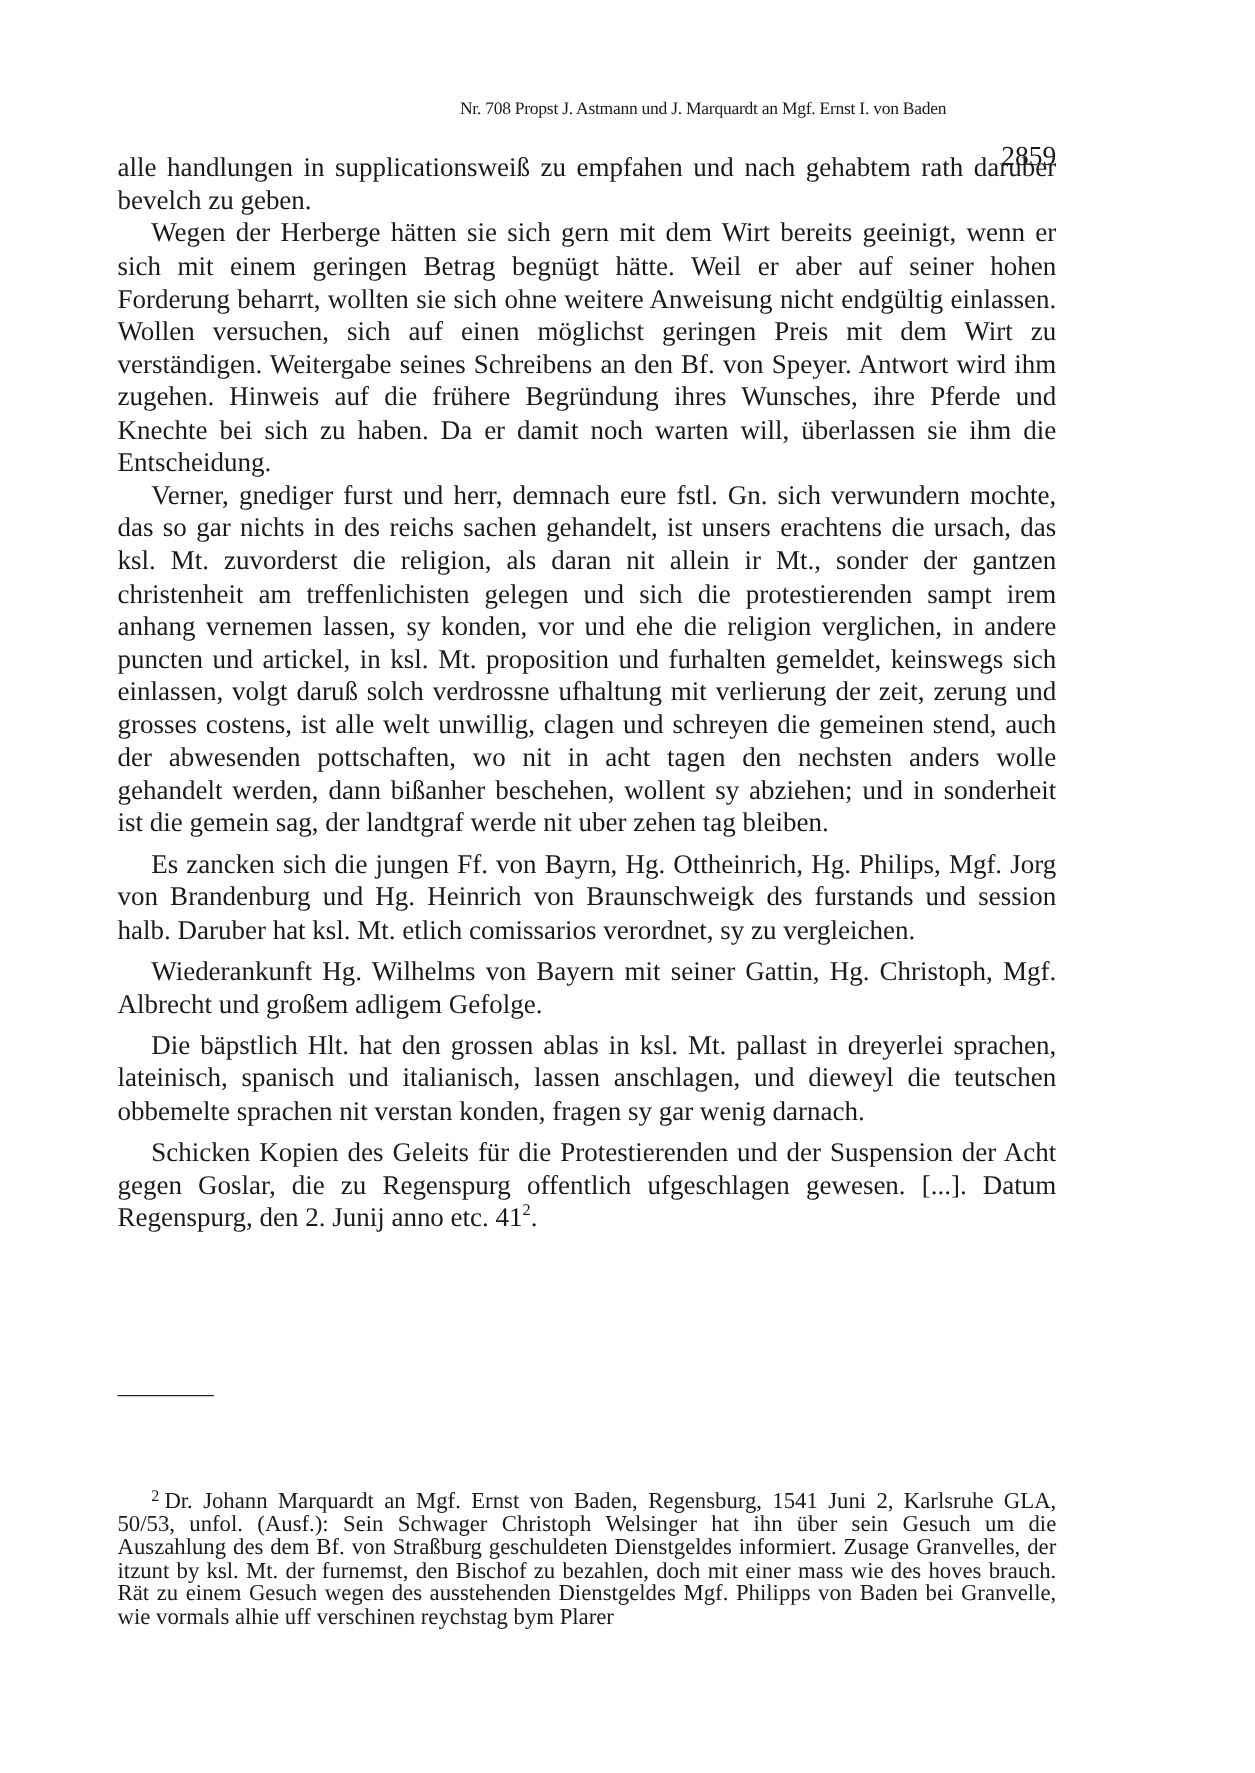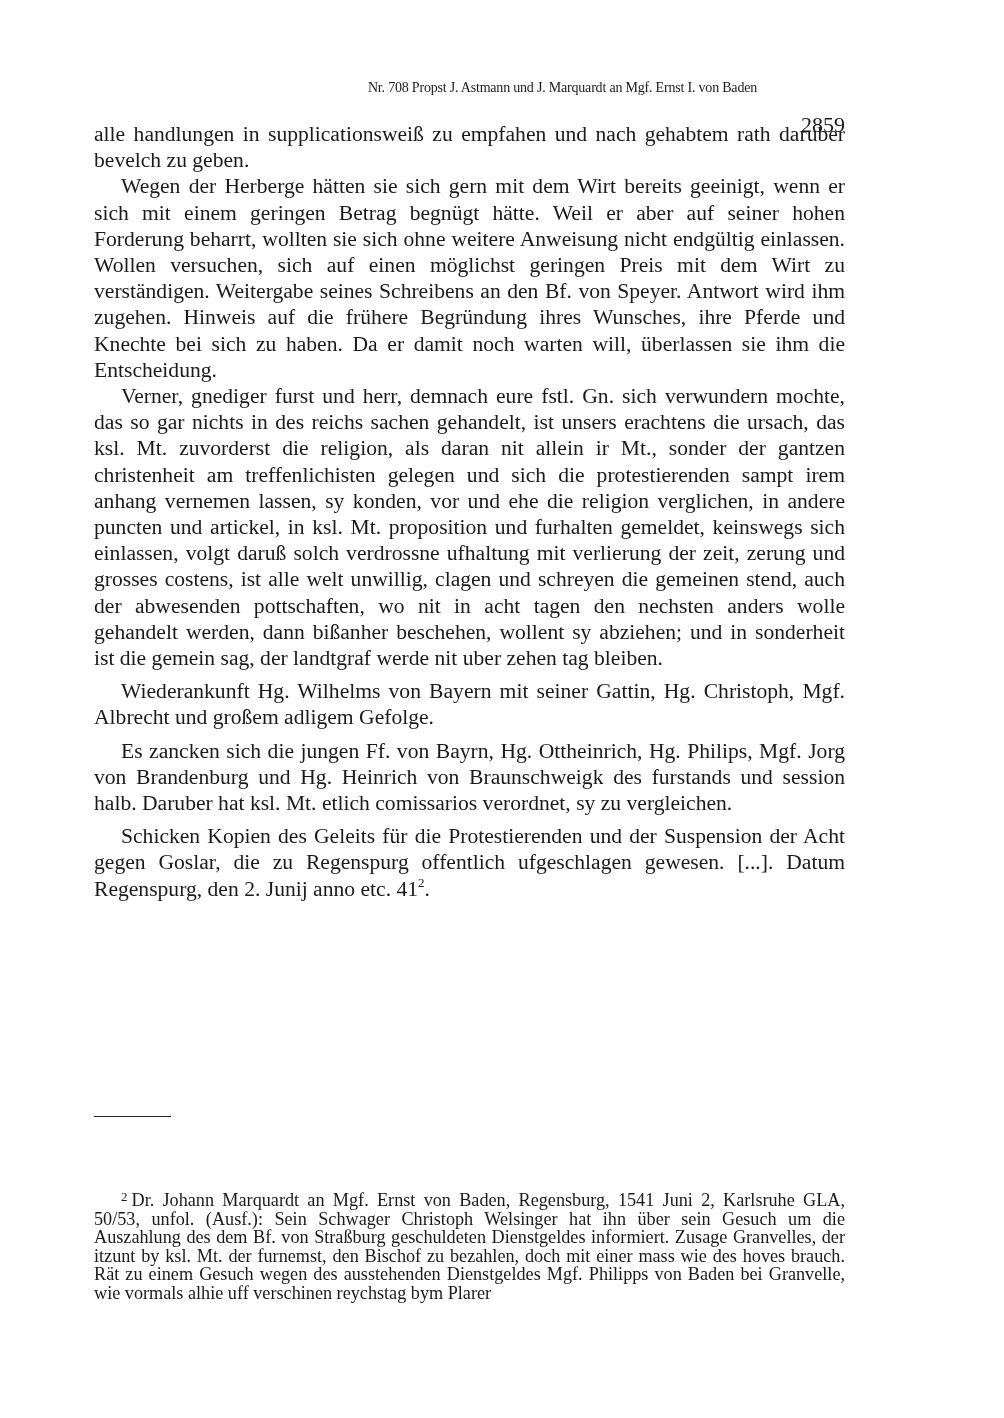--- a/index.html
+++ b/index.html
@@ -29,25 +29,28 @@
 <div class="body-text">
   <p class="p">
     <span>alle handlungen in supplicationsweiß zu empfahen und nach gehabtem rath daruber bevelch zu geben.</span>
   </p>
   <p class="p indent it">
     <span>Wegen der Herberge hätten sie sich gern mit dem Wirt bereits geeinigt, wenn er sich mit einem geringen Betrag begnügt hätte. Weil er aber auf seiner hohen Forderung beharrt, wollten sie sich ohne weitere Anweisung nicht endgültig ein­lassen. Wollen versuchen, sich auf einen möglichst geringen Preis mit dem Wirt zu verständigen. Weitergabe seines Schreibens an den Bf. von Speyer. Antwort wird ihm zugehen. Hinweis auf die frühere Begründung ihres Wunsches, ihre Pferde und Knechte bei sich zu haben. Da er damit noch warten will, überlassen sie ihm die Entscheidung.</span>
   </p>
   <p class="p indent">
     <span>Verner, gnediger furst und herr, demnach eure fstl. Gn. sich verwundern mochte, das so gar nichts in des reichs sachen gehandelt, ist unsers erachtens die ursach, das ksl. Mt. zuvorderst die religion, als daran nit allein ir Mt., sonder der gantzen christenheit am treffenlichisten gelegen und sich die protestierenden sampt irem anhang vernemen lassen, sy konden, vor und ehe die religion ver­glichen, in andere puncten und artickel, in ksl. Mt. proposition und furhalten gemeldet, keinswegs sich einlassen, volgt daruß solch verdrossne ufhaltung mit verlierung der zeit, zerung und grosses costens, ist alle welt unwillig, clagen und schreyen die gemeinen stend, auch der abwesenden pottschaften, wo nit in acht tagen den nechsten anders wolle gehandelt werden, dann bißanher beschehen, wollent sy abziehen; und in sonderheit ist die gemein sag, der landtgraf werde nit uber zehen tag bleiben.</span>
   </p>
+  <p class="p indent gap">
+    <span>Es zancken sich die jungen Ff. von Bayrn, Hg. Ottheinrich, Hg. Philips, Mgf. Jorg von Brandenburg und Hg. Heinrich von Braunschweigk des furstands und session halb. Daruber hat ksl. Mt. etlich comissarios verordnet, sy zu vergleichen.</span>
+  </p>
   <p class="p indent gap it">
     <span>Wiederankunft Hg. Wilhelms von Bayern mit seiner Gattin, Hg. Christoph, Mgf. Albrecht und großem adligem Gefolge.</span>
   </p>
   <p class="p indent gap">
-    <span>Es zancken sich die jungen Ff. von Bayrn, Hg. Ottheinrich, Hg. Philips, Mgf. Jorg von Brandenburg und Hg. Heinrich von Braunschweigk des furstands und session halb. Daruber hat ksl. Mt. etlich comissarios verordnet, sy zu vergleichen.</span>
+    <span>Die bäpstlich Hlt. hat den grossen ablas in ksl. Mt. pallast in dreyerlei sprachen, lateinisch, spanisch und italianisch, lassen anschlagen, und dieweyl die teutschen obbemelte sprachen nit verstan konden, fragen sy gar wenig darnach.</span>
   </p>
   <p class="p indent gap">
     <span class="it">Schicken Kopien des Geleits für die Protestierenden und der Suspension der Acht gegen Goslar</span><span>, die zu Regenspurg offentlich ufgeschlagen gewesen. </span><span class="it">[...]</span><span>. Datum Regenspurg, den 2. Junij anno etc. 41</span><sup>2</sup><span>.</span>
   </p>
 </div>
 
 <div class="footnote-rule"></div>
 
 <div class="footnotes">
   <p class="p indent">

